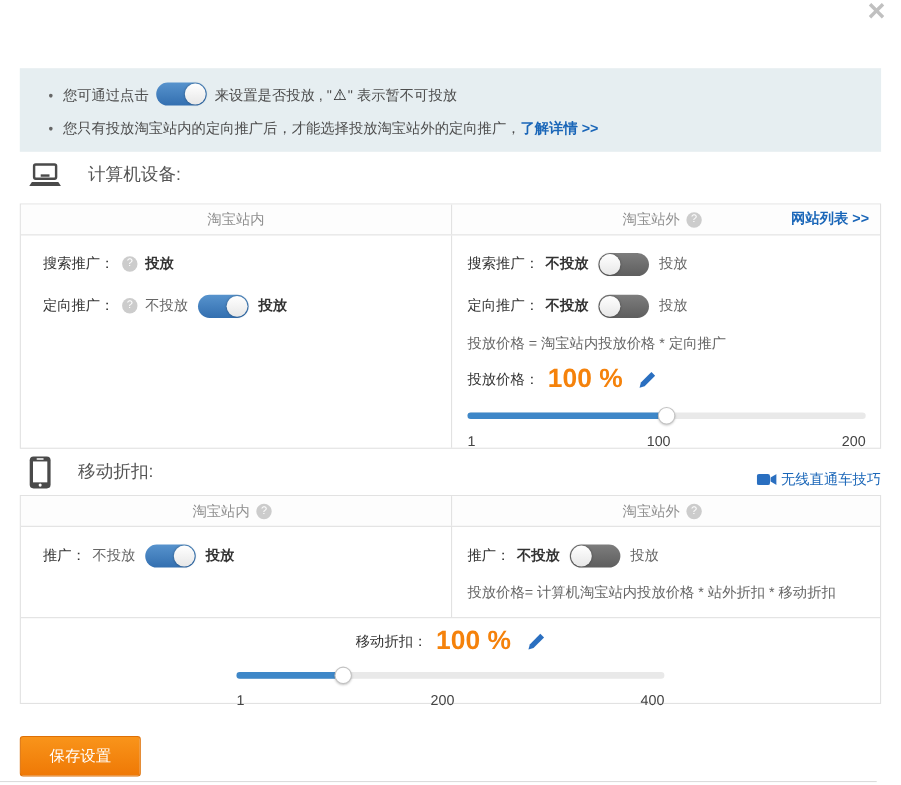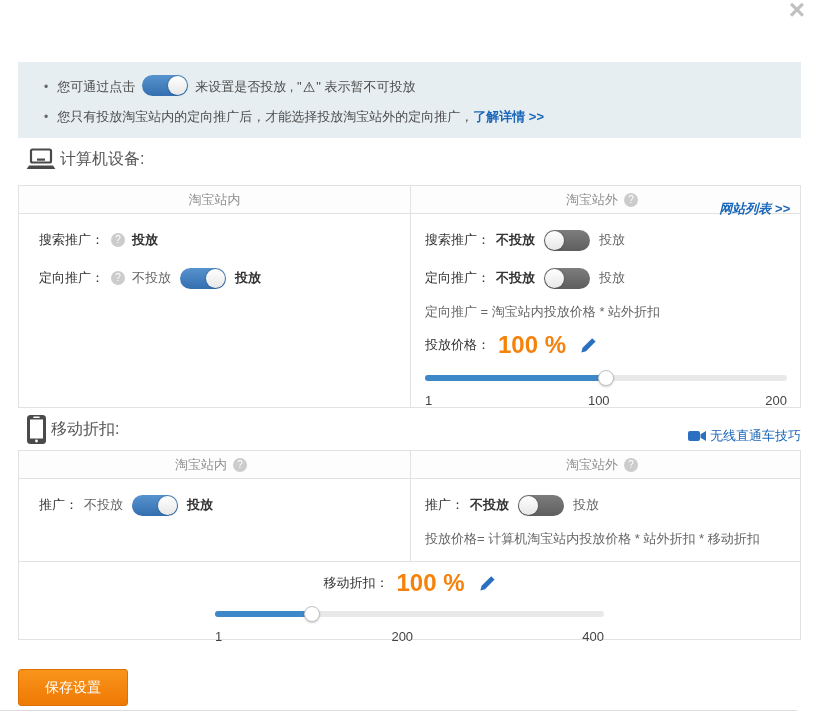--- a/index.html
+++ b/index.html
@@ -13,32 +13,32 @@
 
   
   .notice { position:absolute; left:18px; top:62px; width:783px; height:76px; background:#E6EEF1;
     display:flex; flex-direction:column; justify-content:center; gap:9px; padding-left:26px; color:#4d4d4d; }
   .nline { display:flex; align-items:center; white-space:pre; }
   .bullet { color:#666; margin-right:9px; font-size:12px; }
   .warn { color:#222; font-size:14px; margin:0 1px; }
   .blue-link { color:#1A66B8; font-weight:bold; cursor:pointer; text-decoration:none; }
 
   
-  .sec-head { position:absolute; left:26px; display:flex; align-items:center; gap:4px; color:#555; font-size:16px; }
+  .sec-head { position:absolute; left:26px; display:flex; align-items:center; gap:24px; color:#555; font-size:16px; }
   .sec1 { top:148px; } .sec2 { top:414px; }
   .tips-link { position:absolute; right:18px; top:427px; color:#1A66B8; cursor:pointer; display:flex; align-items:center; gap:4px; }
 
   
   .tbl { position:absolute; left:18px; width:783px; border:1px solid #e2e2e2; background:#fff; }
   .tbl1 { top:185px; height:223px; }
   .tbl2 { top:450px; height:190px; }
   .thead { display:flex; height:28px; border-bottom:1px solid #e2e2e2; background:#fdfdfd; }
   .th { flex:0 0 391px; display:flex; align-items:center; justify-content:center; color:#8f8f8f; position:relative; }
   .th.right { flex:1 1 auto; border-left:1px solid #e2e2e2; }
-  .sites-link { position:absolute; right:10px; top:14px;font-style:italic; }
+  .sites-link { position:absolute; right:10px; top:4px; }
 
   .tbody { display:flex; }
   .tbl1 .tbody { height:193px; }
   .tbl2 .tbody { height:82px; }
   .cell { flex:0 0 391px; padding:12px 14px 0 20px; }
   .cell.right { flex:1 1 auto; border-left:1px solid #e2e2e2; padding-left:14px; }
   .merged { height:78px; border-top:1px solid #e2e2e2; text-align:center; }
 
   
   .trow { display:flex; align-items:center; height:28px; margin-bottom:10px; }
@@ -156,21 +156,21 @@
           <span class="state-label off-label">不投放</span>
           <span class="switch"></span>
           <span class="state-label on-label">投放</span>
         </div>
         <div class="trow toggle-row" data-state="off">
           <span class="rlabel">定向推广：</span>
           <span class="state-label off-label">不投放</span>
           <span class="switch"></span>
           <span class="state-label on-label">投放</span>
         </div>
-        <div class="formula">定向推广 = 淘宝站内投放价格 * 站外折扣</div>
+        <div class="formula">投放价格 = 淘宝站内投放价格 * 定向推广</div>
         <div class="discount-line">
           <span class="discount-label">投放价格：</span>
           <span class="discount-value">100 %</span>
           <span class="pencil">
             <svg width="17" height="17" viewBox="0 0 17 17">
                 <path d="M12.2 1.2 l3.4 3.4 -9.6 9.6 -4.6 1.2 1.2 -4.6 z" fill="#2a6fc0"></path>
               </svg>
           </span>
         </div>
         <div class="slider sl1">

